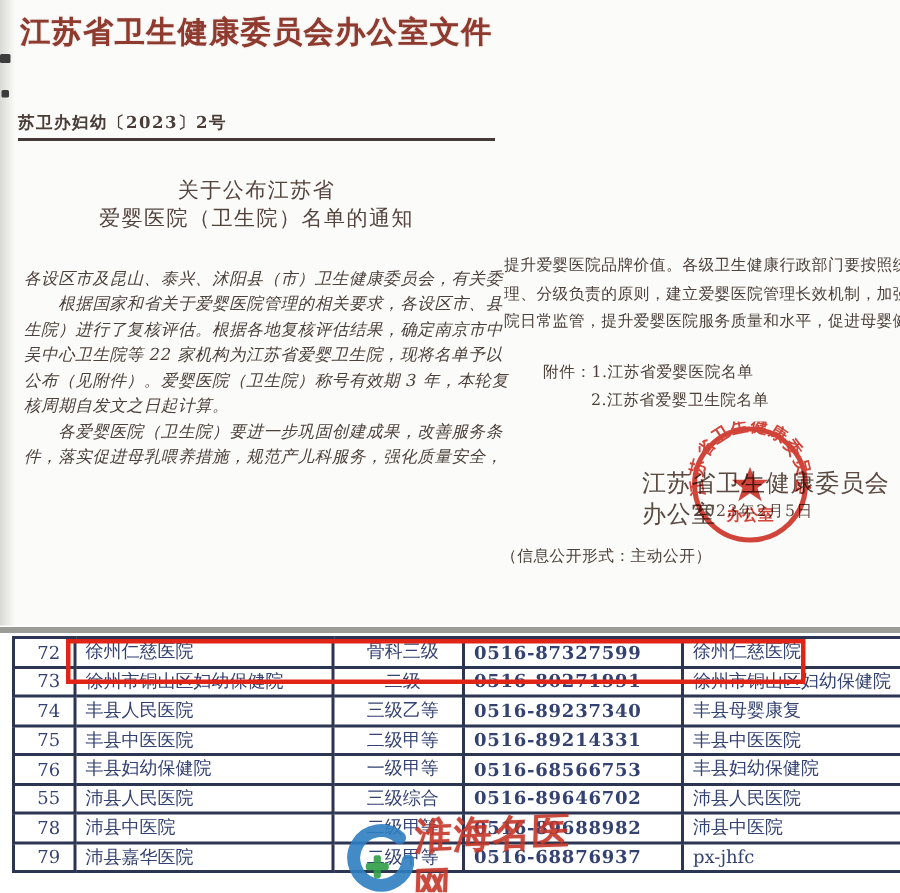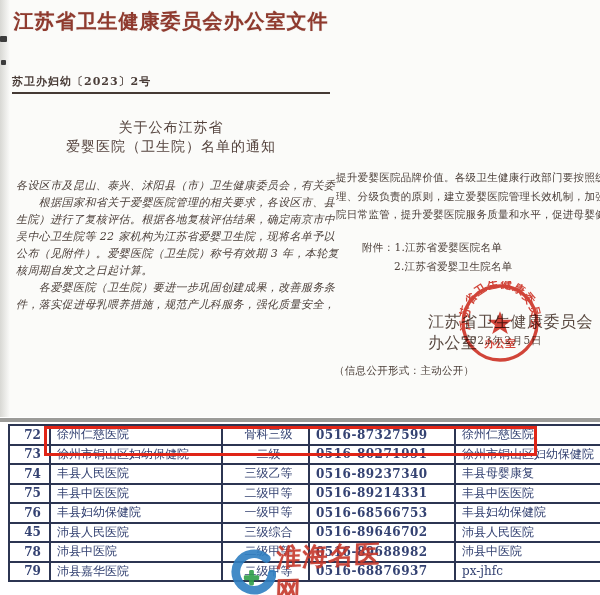--- a/index.html
+++ b/index.html
@@ -35,21 +35,21 @@
     mix-blend-mode:multiply;}
   
   .photo-bottom-band{position:absolute;left:0;top:418px;width:600px;height:4px;background:#9b9b98;}
   .tablewrap{position:absolute;left:8px;top:424px;width:589px;}
   table.hospitals{border-collapse:collapse;width:589px;table-layout:fixed;
     font-family:"DejaVu Serif","Liberation Serif",serif;}
   table.hospitals td{
     border:2px solid #2c3552;height:17.5px;padding:0 0 0 6px;
     font-size:12px;color:#344272;white-space:nowrap;overflow:hidden;
   }
-  td.c-no{width:33px;text-align:center;padding:0;font-weight:bold;color:#2e3c6a;}
+  td.c-no{width:33px;text-align:center;padding:0;font-weight:normal;color:#2e3c6a;}
   td.c-name{width:164px;}
   td.c-level{width:79px;text-align:center;padding:0;}
   td.c-phone{width:138px;font-weight:bold;letter-spacing:.5px;padding-left:12px;color:#2e3a66;}
   td.c-alias{width:151px;padding-left:10px;}
   .highlight-box{position:absolute;left:44px;top:426px;width:487px;height:24px;
     border:3px solid #e02517;pointer-events:none;z-index:5;}
   
   .watermark{position:absolute;left:228px;top:548px;width:170px;height:47px;z-index:8;
     display:flex;align-items:center;opacity:.9;pointer-events:none;}
   .wm-logo{width:48px;height:46px;flex:0 0 auto;}
@@ -146,21 +146,21 @@
             <td class="c-alias">丰县中医医院</td>
           </tr>
           <tr>
             <td class="c-no">76</td>
             <td class="c-name">丰县妇幼保健院</td>
             <td class="c-level">一级甲等</td>
             <td class="c-phone">0516-68566753</td>
             <td class="c-alias">丰县妇幼保健院</td>
           </tr>
           <tr>
-            <td class="c-no">45</td>
+            <td class="c-no">55</td>
             <td class="c-name">沛县人民医院</td>
             <td class="c-level">三级综合</td>
             <td class="c-phone">0516-89646702</td>
             <td class="c-alias">沛县人民医院</td>
           </tr>
           <tr>
             <td class="c-no">78</td>
             <td class="c-name">沛县中医院</td>
             <td class="c-level">二级甲等</td>
             <td class="c-phone">0516-89688982</td>

